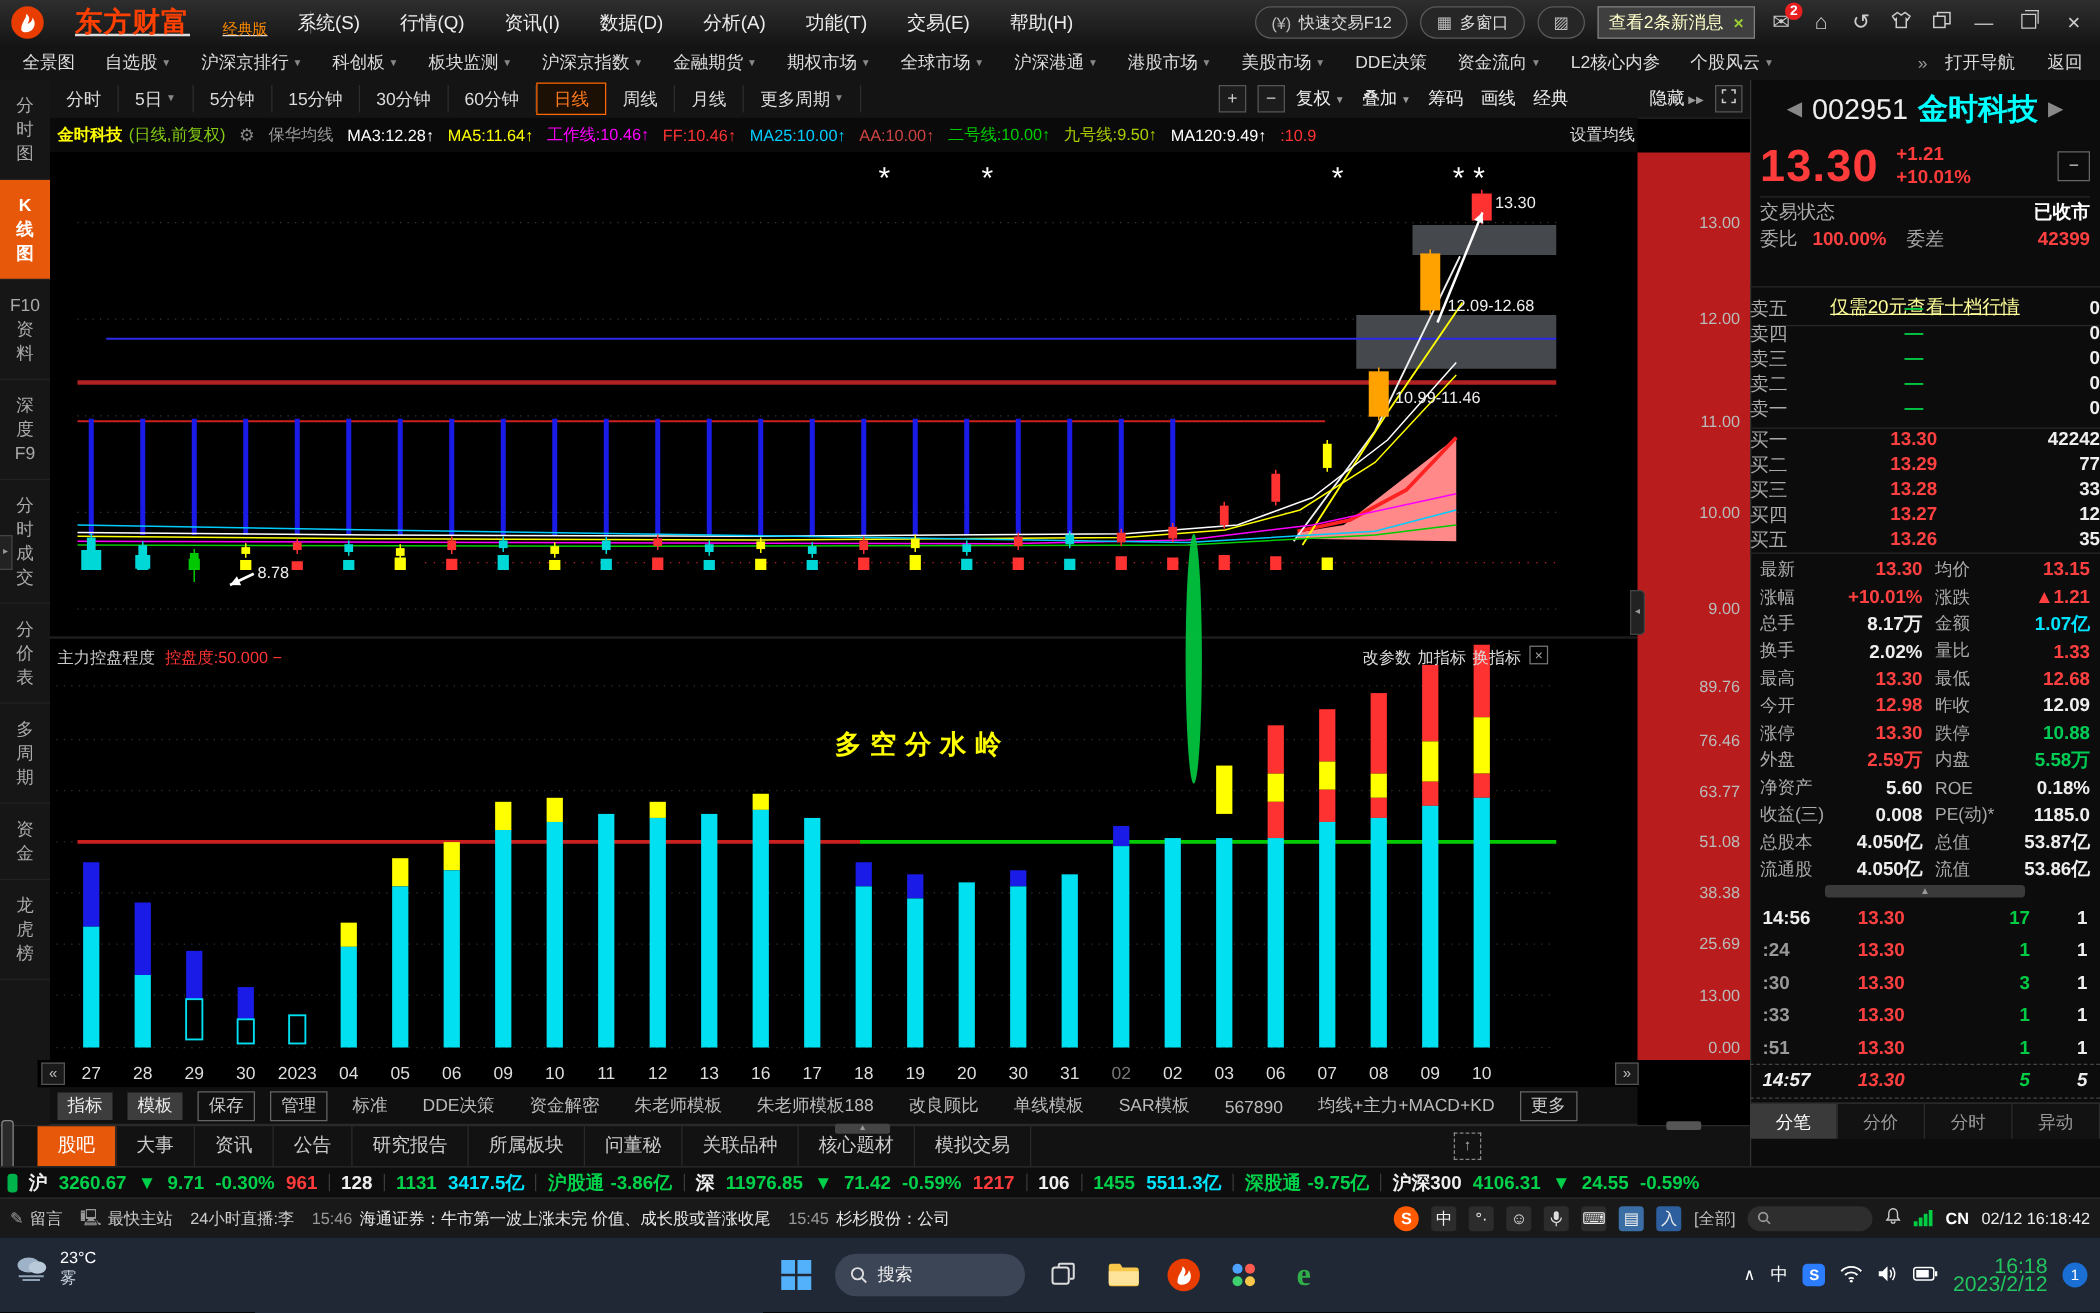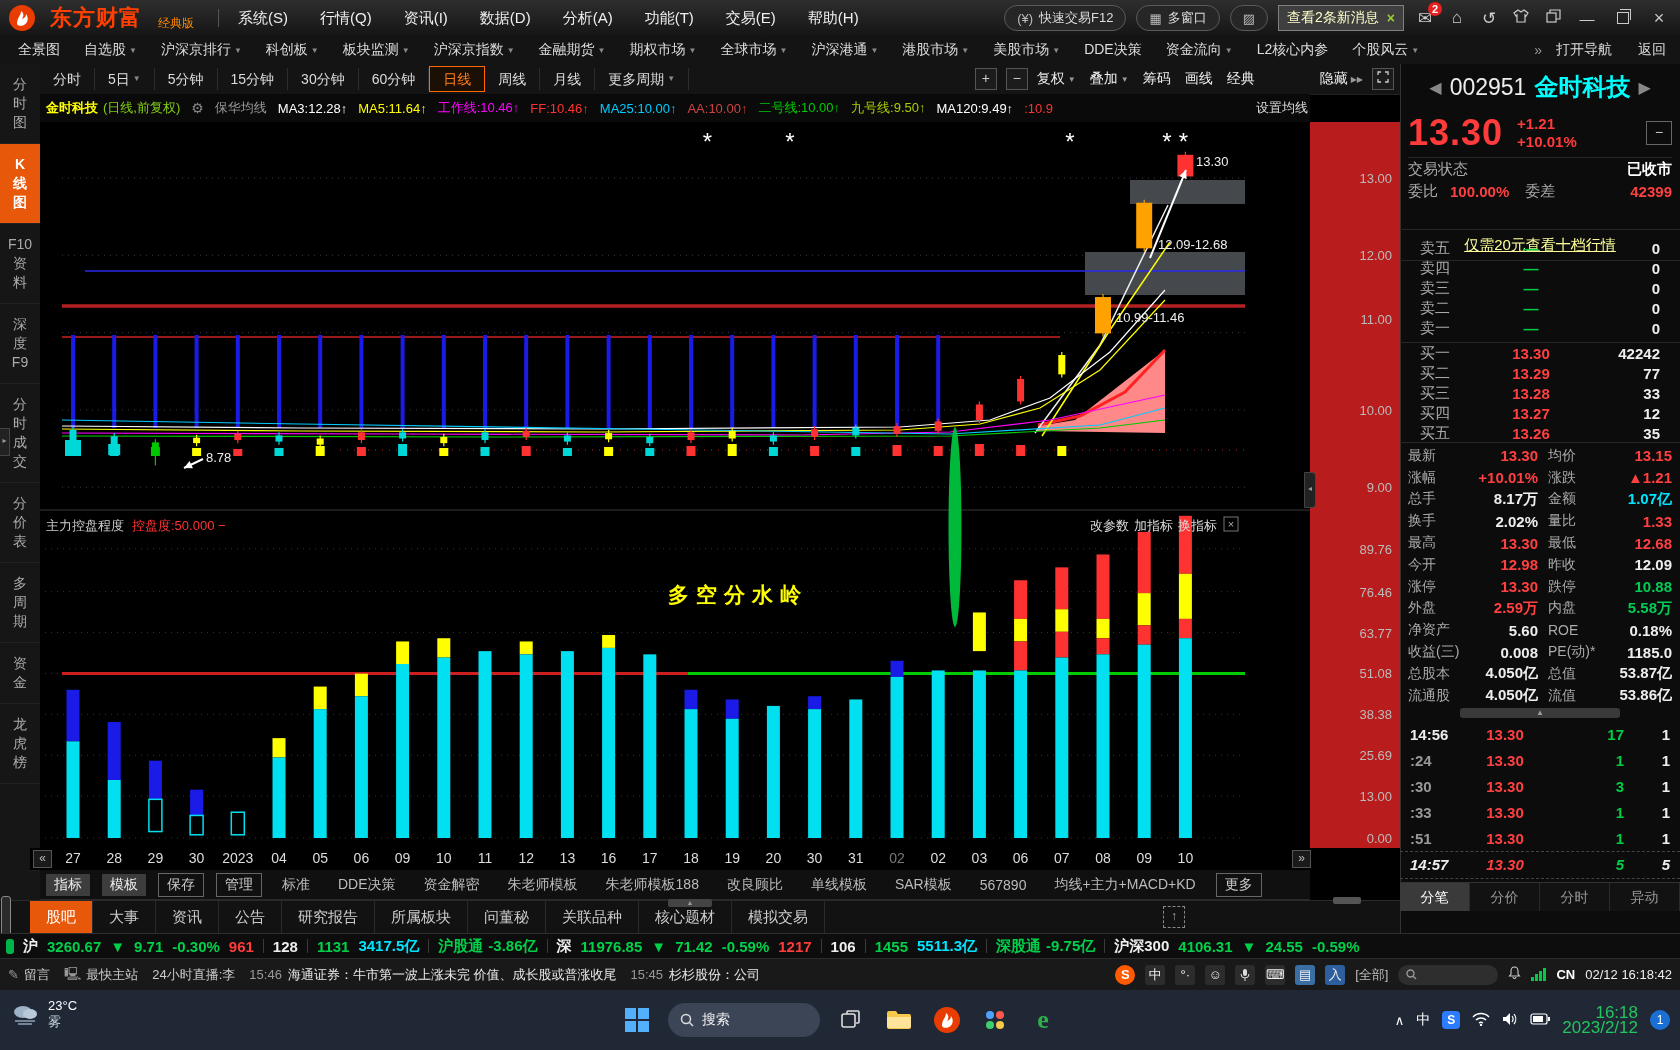--- a/index.html
+++ b/index.html
@@ -2,21 +2,21 @@
 <html><head>
 <meta charset="utf-8">
 <style>
   html,body{margin:0;padding:0;background:#000;}
   body{font-family:"Liberation Sans","DejaVu Sans",sans-serif;}
   #root{position:relative;width:1680px;height:1050px;overflow:hidden;background:#000;color:#ddd;font-size:14px;}
   .abs{position:absolute;}
   .flex{display:flex;align-items:center;}
   
   #topbar{left:0;top:0;width:1680px;height:36px;background:linear-gradient(#2e2e2e,#151515);border-bottom:1px solid #000;}
-  #logo-wrap{left:8px;top:3px;height:30px;gap:14px;}
+  #logo-wrap{left:8px;top:3px;height:30px;gap:24px;text-decoration:underline;}
   #logo-flame{width:28px;height:28px;}
   #brand{color:#ff4000;font-size:22px;font-weight:bold;letter-spacing:1px;}
   #edition{color:#ff8a00;font-size:12px;margin:10px 0 0 2px;}
   .vdiv{width:1px;height:18px;background:#555;margin:0 10px;}
   #menu{left:238px;top:0;height:36px;gap:32px;}
   .menu-item{color:#eee;font-size:15px;cursor:default;}
   #top-right{right:8px;top:0;height:36px;gap:10px;}
   .pill{height:24px;border:1px solid #5a5a5a;border-radius:13px;padding:0 12px;color:#ddd;font-size:13px;display:flex;align-items:center;gap:6px;background:#262626;}
   .pill .picon{color:#bbb;font-size:13px;}
   #notice-box{background:#3f3f3f;border:1px solid #808080;height:24px;padding:0 8px;display:flex;align-items:center;gap:8px;}
@@ -73,21 +73,21 @@
   #q-price{color:#ff3b3b;font-size:36px;font-weight:bold;letter-spacing:1px;}
   #q-chg{margin-left:14px;line-height:18px;color:#ff3b3b;font-size:15px;font-weight:bold;}
   #q-min{margin-left:auto;width:24px;height:22px;border:1px solid #666;color:#ccc;text-align:center;line-height:20px;}
   .q-row{position:absolute;left:1408px;width:264px;height:22px;display:flex;align-items:center;font-size:15px;}
   .q-label{color:#aaa;}
   .sep-top{border-top:1px solid #272727;}
   #q-link{left:1400px;top:205px;width:280px;height:30px;display:flex;align-items:center;justify-content:center;border-top:1px solid #272727;border-bottom:1px solid #272727;margin-top:24px;}
   #q-link span{color:#ffff99;text-decoration:underline;font-size:15px;}
   #q-sells{left:1400px;top:238px;width:280px;}
   #q-buys{left:1400px;top:342px;width:280px;border-top:1px solid #272727;}
-  .lvl-row{height:20px;display:flex;align-items:center;padding:0 20px;font-size:15px;}
+  .lvl-row{height:20px;display:flex;align-items:flex-start;padding:0 0;font-size:15px;}
   .lvl-row .lab{color:#aaa;width:52px;}
   .lvl-row .mid{flex:1;text-align:center;font-weight:bold;}
   .lvl-row .dash{color:#00cc44;}
   .lvl-row .prc{color:#ff4040;}
   .lvl-row .qty{width:70px;text-align:right;color:#eee;font-weight:bold;}
   #q-stats{left:1400px;top:442px;width:280px;border-top:1px solid #272727;padding-top:2px;}
   .st-row{height:21.8px;display:flex;align-items:center;padding:0 8px;font-size:14px;}
   .st-row .sl{color:#aaa;width:62px;}
   .st-row .sv{width:68px;text-align:right;font-weight:bold;font-size:15px;}
   .st-row .sl2{color:#aaa;width:56px;margin-left:10px;}
@@ -607,21 +607,21 @@
         <text x="1090" y="530" fill="#ddd" font-size="13">改参数</text>
         <text x="1134" y="530" fill="#ddd" font-size="13">加指标</text>
         <text x="1178" y="530" fill="#ddd" font-size="13">换指标</text>
         <rect x="1224" y="517" width="14" height="14" fill="none" stroke="#777"></rect>
         <text x="1231" y="528" fill="#aaa" font-size="11" text-anchor="middle">×</text>
       </svg>
   </div>
   <div id="axis-col" class="abs">
       <div class="axlab" style="top: 56px;">13.00</div>
       <div class="axlab" style="top: 133.3px;">12.00</div>
-      <div class="axlab" style="top: 197px;">11.00</div>
+      <div class="axlab" style="top: 215px;">11.00</div>
       <div class="axlab" style="top: 287.9px;">10.00</div>
       <div class="axlab" style="top: 365.2px;">9.00</div>
       <div class="axlab" style="top: 426.793px;">89.76</div>
       <div class="axlab" style="top: 469.646px;">76.46</div>
       <div class="axlab" style="top: 510.533px;">63.77</div>
       <div class="axlab" style="top: 551.42px;">51.08</div>
       <div class="axlab" style="top: 592.34px;">38.38</div>
       <div class="axlab" style="top: 633.227px;">25.69</div>
       <div class="axlab" style="top: 674.114px;">13.00</div>
       <div class="axlab" style="top: 716px;">0.00</div>

